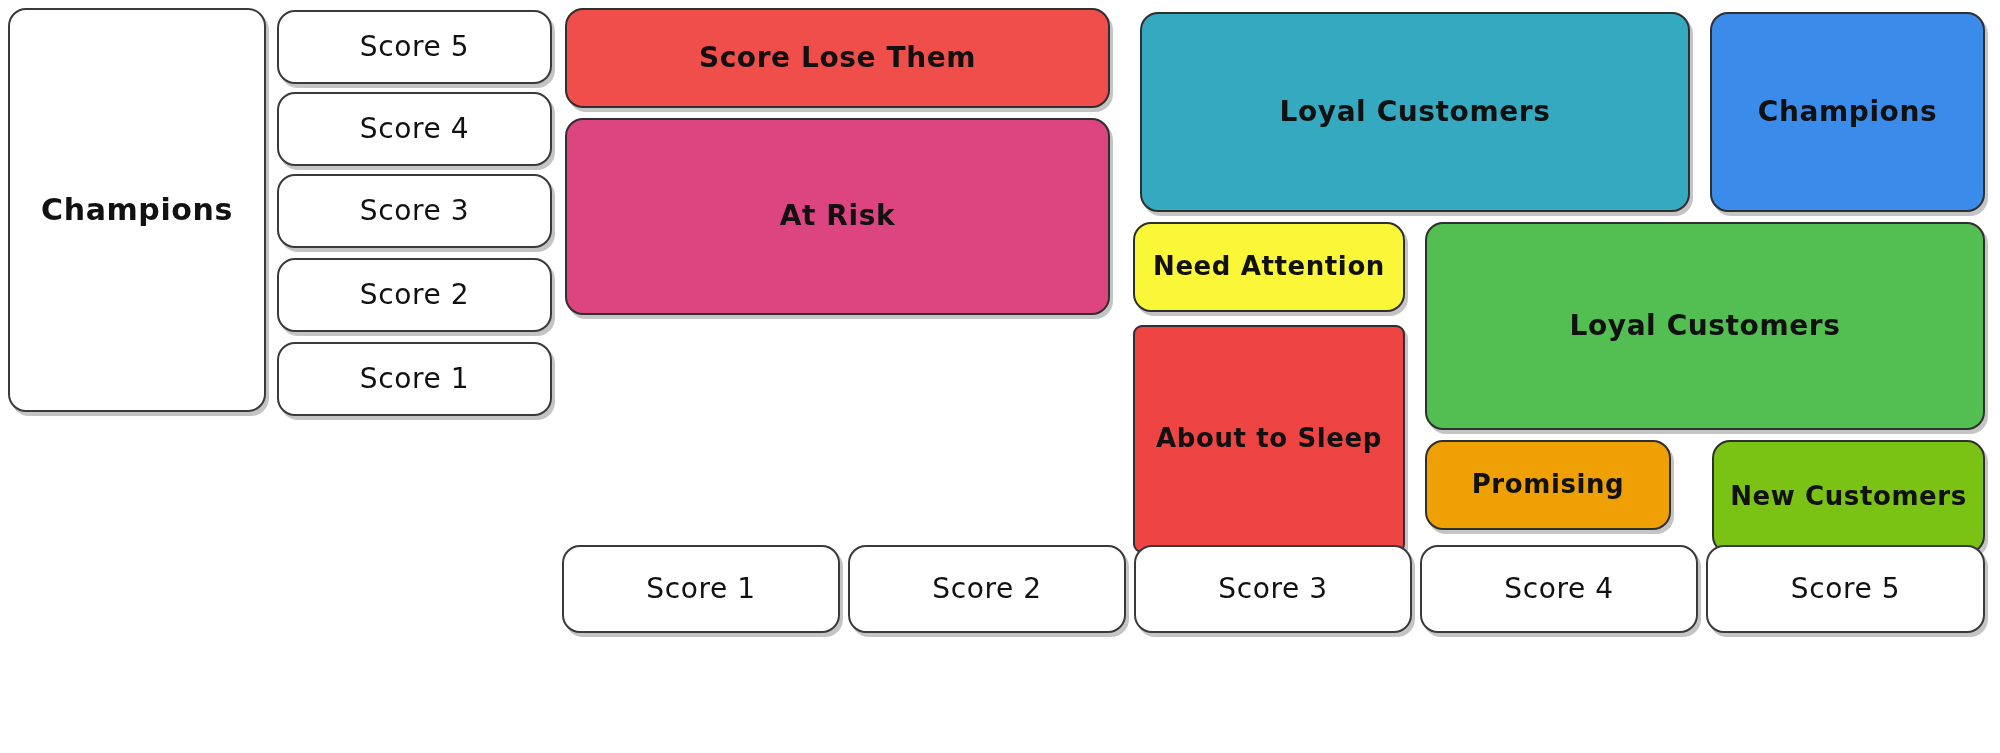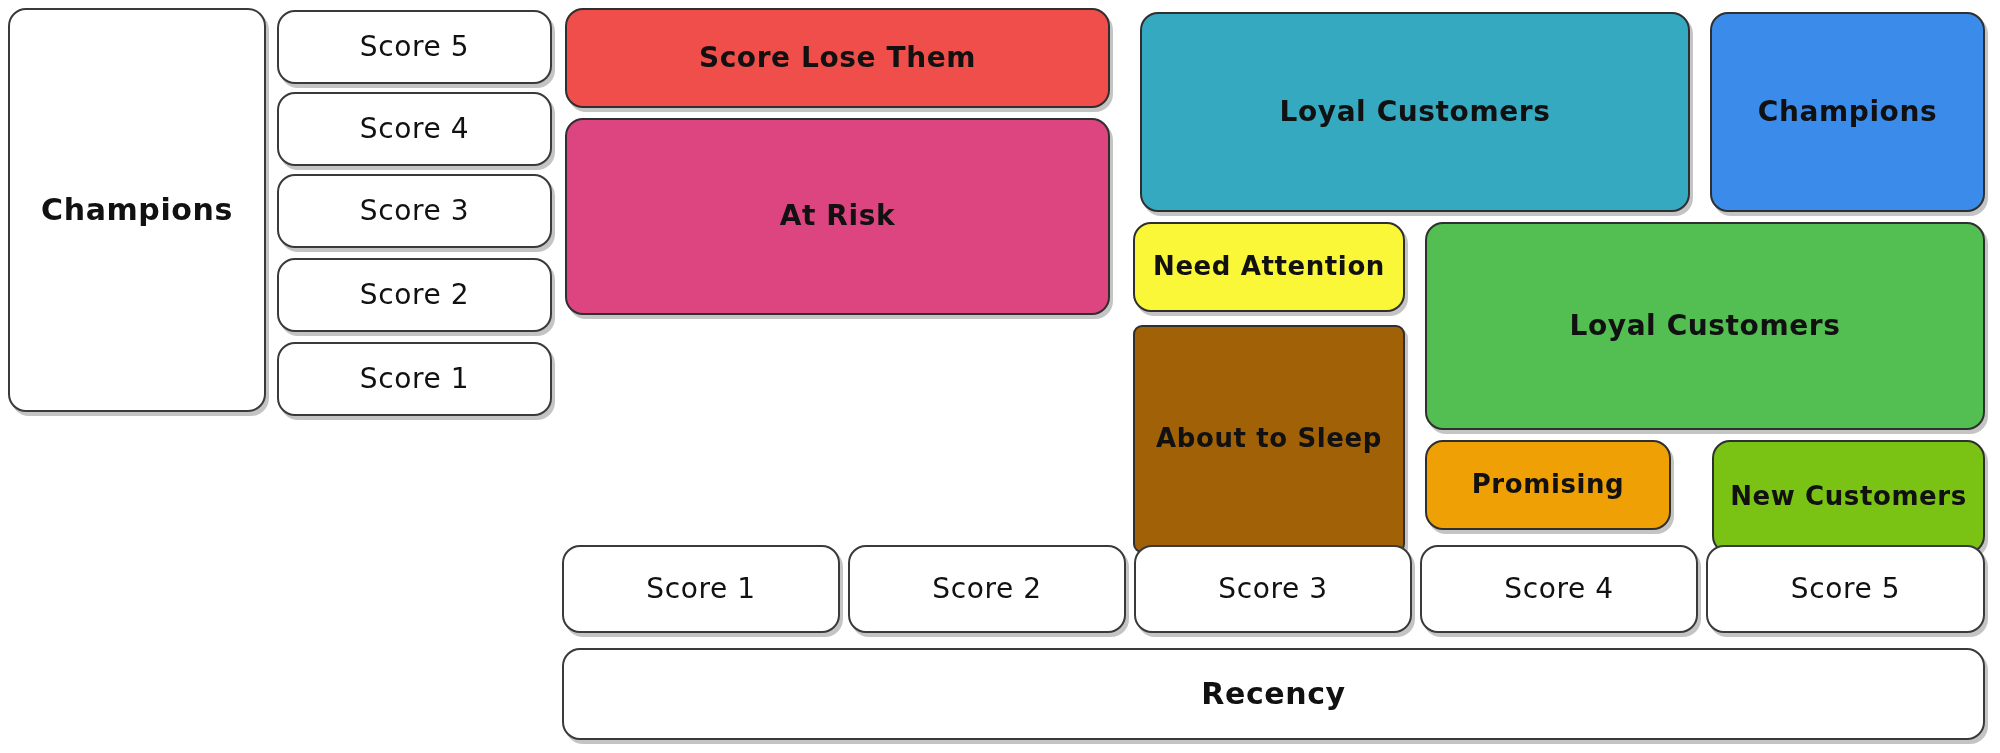--- a/index.html
+++ b/index.html
@@ -79,31 +79,30 @@
 
   <div class="box seg" style="left:565px; top:8px; width:545px; height:100px; background:#EF4E4A;">Score Lose Them</div>
 
   <div class="box seg" style="left:565px; top:118px; width:545px; height:197px; background:#DC4580;">At Risk</div>
 
 
   <div class="box seg" style="left:1140px; top:12px; width:550px; height:200px; background:#35A9C0;">Loyal Customers</div>
 
   <div class="box seg seg-sm" style="left:1133px; top:222px; width:272px; height:90px; background:#FAF738;">Need Attention</div>
 
-  <div class="box seg seg-sm" style="left:1133px; top:325px; width:272px; height:228px; background:#a16207;border-radius:9px;">About to Sleep</div>
+  <div class="box seg seg-sm" style="left:1133px; top:325px; width:272px; height:228px; background:#ef4444;border-radius:9px;">About to Sleep</div>
 
   <div class="box seg" style="left:1710px; top:12px; width:275px; height:200px; background:#3B8BEB;">Champions</div>
 
   <div class="box seg" style="left:1425px; top:222px; width:560px; height:208px; background:#53BE51;">Loyal Customers</div>
 
   <div class="box seg seg-sm" style="left:1425px; top:440px; width:246px; height:90px; background:#EFA005;">Promising</div>
 
   <div class="box seg seg-sm" style="left:1712px; top:440px; width:273px; height:114px; background:#7AC315;">New Customers</div>
 
   <div class="box plain score-lbl" style="left:562px; top:545px; width:278px; height:88px;">Score 1</div>
   <div class="box plain score-lbl" style="left:848px; top:545px; width:278px; height:88px;">Score 2</div>
   <div class="box plain score-lbl" style="left:1134px; top:545px; width:278px; height:88px;">Score 3</div>
   <div class="box plain score-lbl" style="left:1420px; top:545px; width:278px; height:88px;">Score 4</div>
   <div class="box plain score-lbl" style="left:1706px; top:545px; width:279px; height:88px;">Score 5</div>
 
-  <div class="box plain axis-title" style="left:562px; top:648px; width:1423px; height:92px;">Recency</div>
 
 </div>
 
 </body></html>

